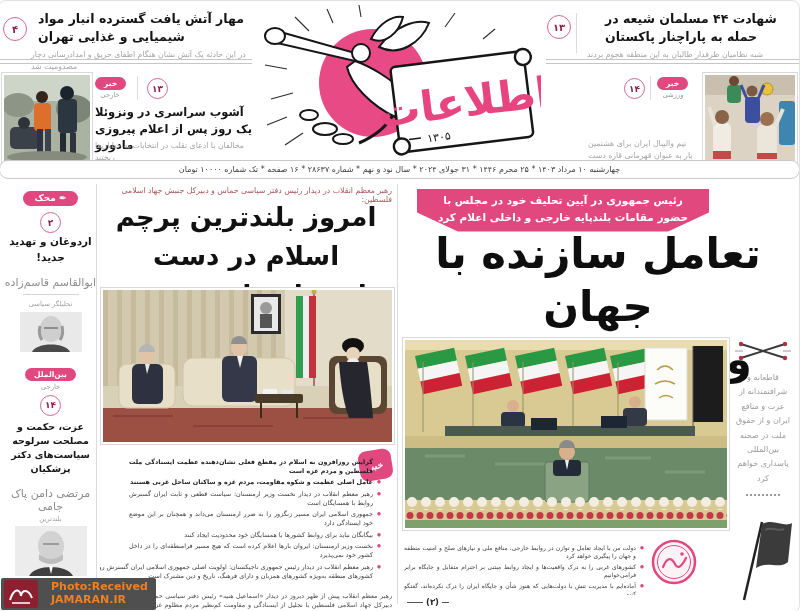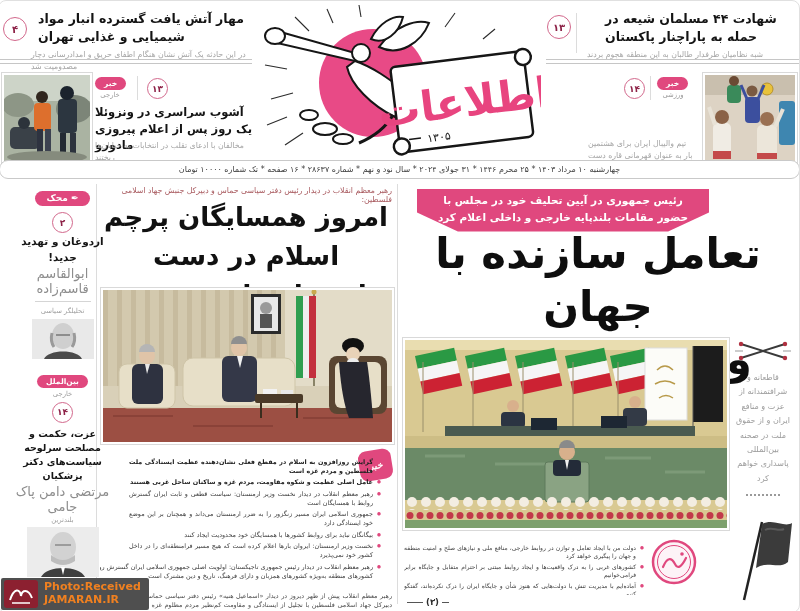--- a/index.html
+++ b/index.html
@@ -31,28 +31,28 @@
   ul.bullets li{position:relative;padding-right:8px;margin-bottom:2.5px;color:#3c3c3c;text-align:justify}
   ul.bullets li:before{content:"\25CF";position:absolute;right:0;top:1px;color:#e0487e;font-size:4.5px}
   ul.bullets li.bold{font-weight:bold;color:#222}
   .bullets-mid{font-size:6.4px;line-height:1.4}
   .bullets-lead{font-size:6px;line-height:1.38}
   .body-text{font-size:6.4px;line-height:1.45;color:#4a4a4a;text-align:justify}
   .body-text p{margin:0 0 3px 0}
   .quote-text{color:#9b9b9b;font-size:8px;line-height:1.8;text-align:center}
   .sidebar{text-align:center}
   .sb-title{font-weight:bold;color:#151515;font-size:10.5px;line-height:1.5}
-  .sb-author{color:#8d8d8d;font-size:13px;margin-top:0}
+  .sb-author{color:#8d8d8d;font-size:11px;margin-top:10px}
   .sb-role{color:#a0a0a0;font-size:6.8px}
   .sb-div{width:56px;height:1px;background:#d5d5d5;margin:5px auto}
   .stamp{background:#e0487e;color:#fff;font-weight:bold;font-size:9.5px;display:flex;align-items:center;
          justify-content:center;border-radius:8px;transform:rotate(-9deg);font-style:italic}
   .marker{display:flex;align-items:center;gap:3px;color:#2c2c2c;font-size:8.5px;font-weight:bold;direction:ltr}
   .marker .ln{height:1px;background:#555}
-  .wm{display:flex;align-items:center;gap:6px;background:#4f4f4f;padding:2px 8px 2px 3px;direction:ltr;border-radius:2px}
+  .wm{display:flex;align-items:center;gap:13px;background:#4f4f4f;padding:2px 8px 2px 3px;direction:ltr;border-radius:2px}
   .wm-text{color:#f08020;font-weight:bold;font-size:11px;line-height:1.15;text-align:left}
 </style>
 </head>
 <body>
 
 <div id="page">
 
   <div class="abs" style="left:546px;top:6px;width:250px;height:50px">
     <div class="num-badge abs" style="left:2px;top:8px">۱۳</div>
     <div class="vsep abs" style="left:31px;top:6px;height:40px"></div>
@@ -294,21 +294,21 @@
     <circle cx="31" cy="15" r="1.8" fill="#e0487e"></circle>
   </svg>
   <div class="marker abs" style="left:408px;top:596px">
     <div class="ln" style="width:16px"></div>
     <span>(۳)</span>
     <div class="ln" style="width:7px"></div>
   </div>
 
   <div class="mid-kicker abs" style="left:101px;top:185px;width:292px">رهبر معظم انقلاب در دیدار رئیس دفتر سیاسی حماس و دبیرکل جنبش جهاد اسلامی فلسطین:</div>
   <div class="abs" style="left:100px;top:197px;width:294px">
-    <div class="mid-headline">امروز همسایگان پرچم اسلام در دست</div>
+    <div class="mid-headline">امروز بلندترین پرچم اسلام در دست</div>
     <div class="mid-headline">ملت فلسطین و مردم غزه است</div>
   </div>
 
   <div class="photo-frame abs" style="left:101px;top:286px">
     <svg width="289" height="152" viewBox="0 0 289 152">
       <defs>
         <pattern id="cur" width="14" height="10" patternUnits="userSpaceOnUse">
           <rect width="14" height="10" fill="#d3c9ae"></rect>
             <rect width="5" height="10" fill="#c7bb9e"></rect>
           </pattern>
@@ -375,21 +375,21 @@
       <li>بیگانگان نباید برای روابط کشورها با همسایگان خود محدودیت ایجاد کنند</li>
       <li>نخست وزیر ارمنستان: ایروان بارها اعلام کرده است که هیچ مسیر فرامنطقه‌ای را در داخل کشور خود نمی‌پذیرد</li>
       <li style="width:290px">رهبر معظم انقلاب در دیدار رئیس جمهوری تاجیکستان: اولویت اصلی جمهوری اسلامی ایران گسترش روابط با کشورهای منطقه به‌ویژه کشورهای همزبان و دارای فرهنگ، تاریخ و دین مشترک است</li>
     </ul>
     <div class="body-text" style="margin-top:3px">
       <p>رهبر معظم انقلاب پیش از ظهر دیروز در دیدار «اسماعیل هنیه» رئیس دفتر سیاسی حماس و «زیاد النخاله» دبیرکل جهاد اسلامی فلسطین با تجلیل از ایستادگی و مقاومت کم‌نظیر مردم مظلوم غزه تأکید کردند: امروز بلندترین پرچم اسلام در دست ملت فلسطین و مردم غزه است و به برکت این مقاومت زمینه ترویج بیش از پیش اسلام فراهم آمده است.</p>
 
     </div>
   </div>
 
-  <div class="abs sidebar" style="left:12px;top:182px;width:103px;height:396px;overflow:hidden">
+  <div class="abs sidebar" style="left:0;top:182px;width:103px;height:396px;overflow:hidden">
     <div style="margin-top:3px">
       <span class="pill" style="font-size:9px;padding:3px 12px"><span>✒</span> <span>محک</span></span>
     </div>
     <div class="num-badge sm" style="margin:6px auto 0">۲</div>
     <div class="sb-title" style="margin-top:1px">اردوغان و تهدید جدید!</div>
     <div class="sb-author">ابوالقاسم قاسم‌زاده</div>
     <div class="sb-div"></div>
     <div class="sb-role">تحلیلگر سیاسی</div>
     <svg width="62" height="40" viewBox="0 0 62 40" style="margin-top:4px">
       <rect width="62" height="40" fill="#e9e9e9"></rect>

